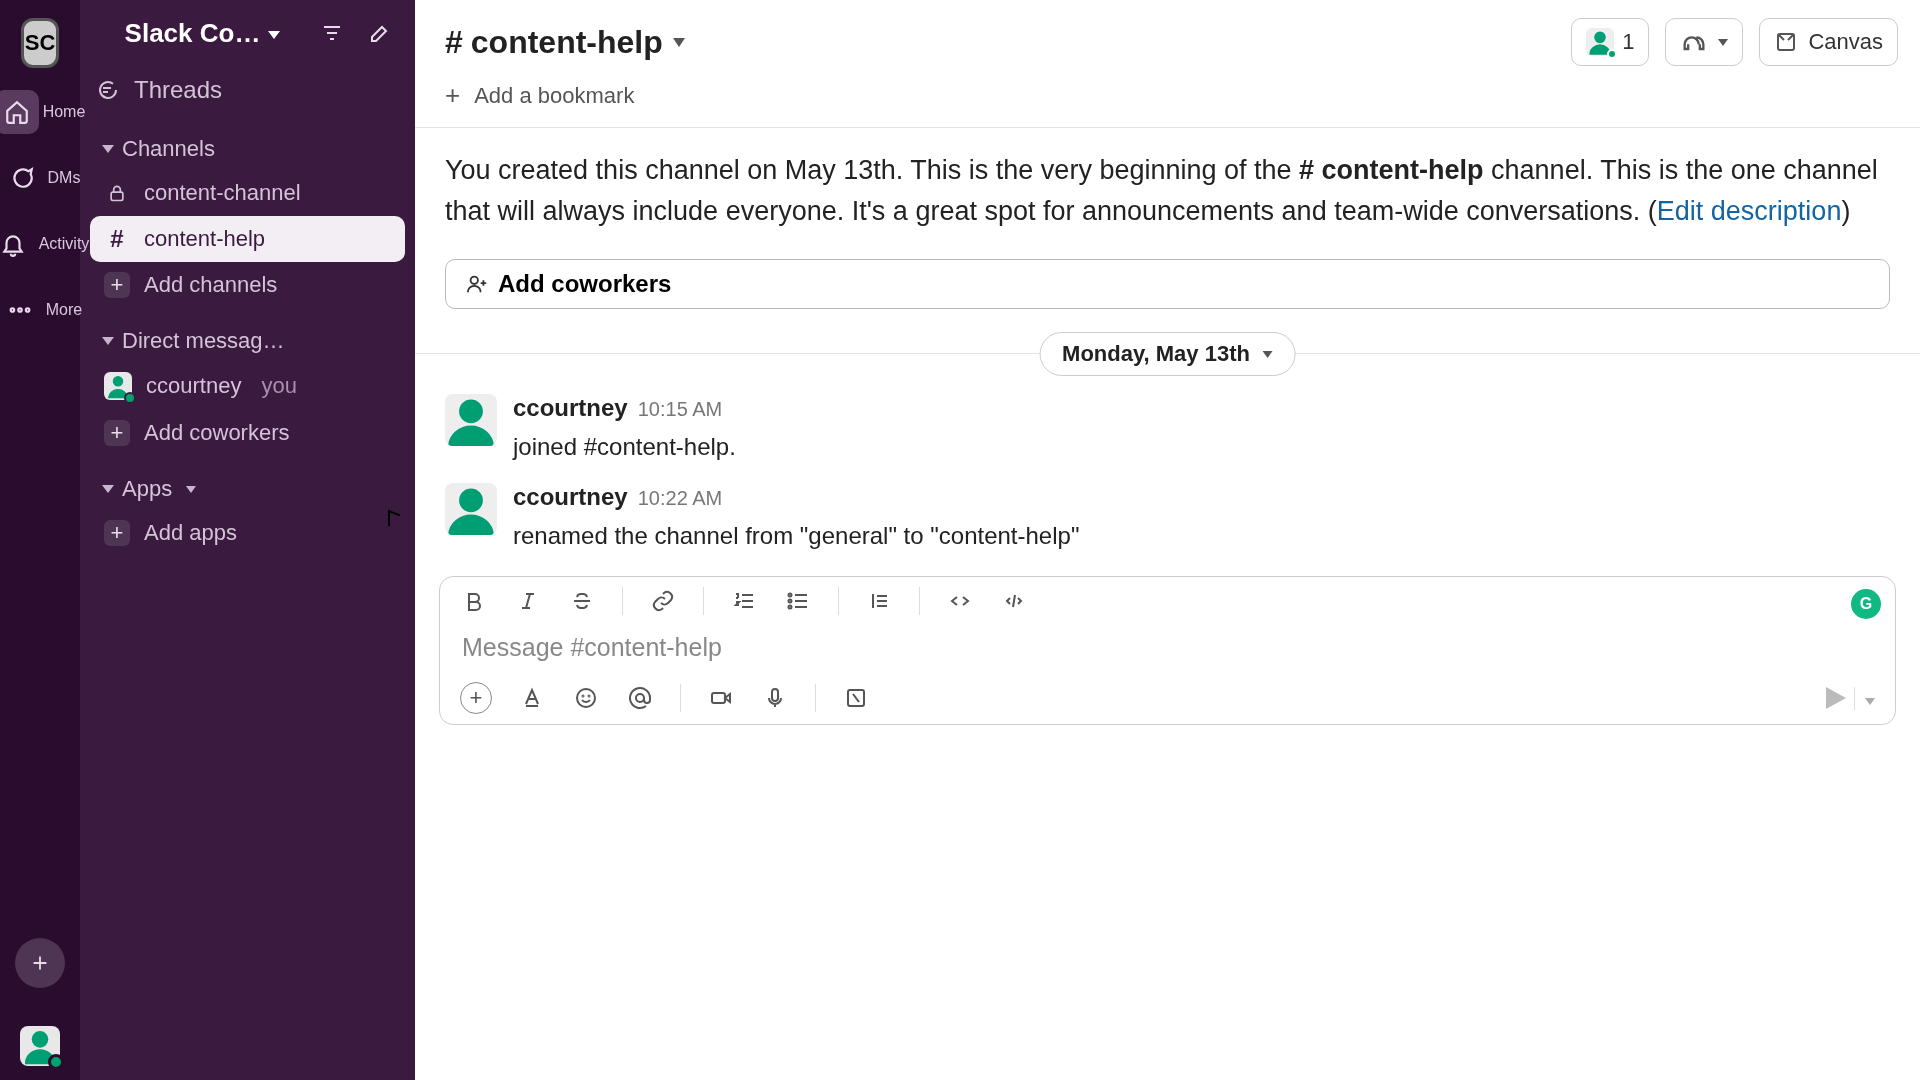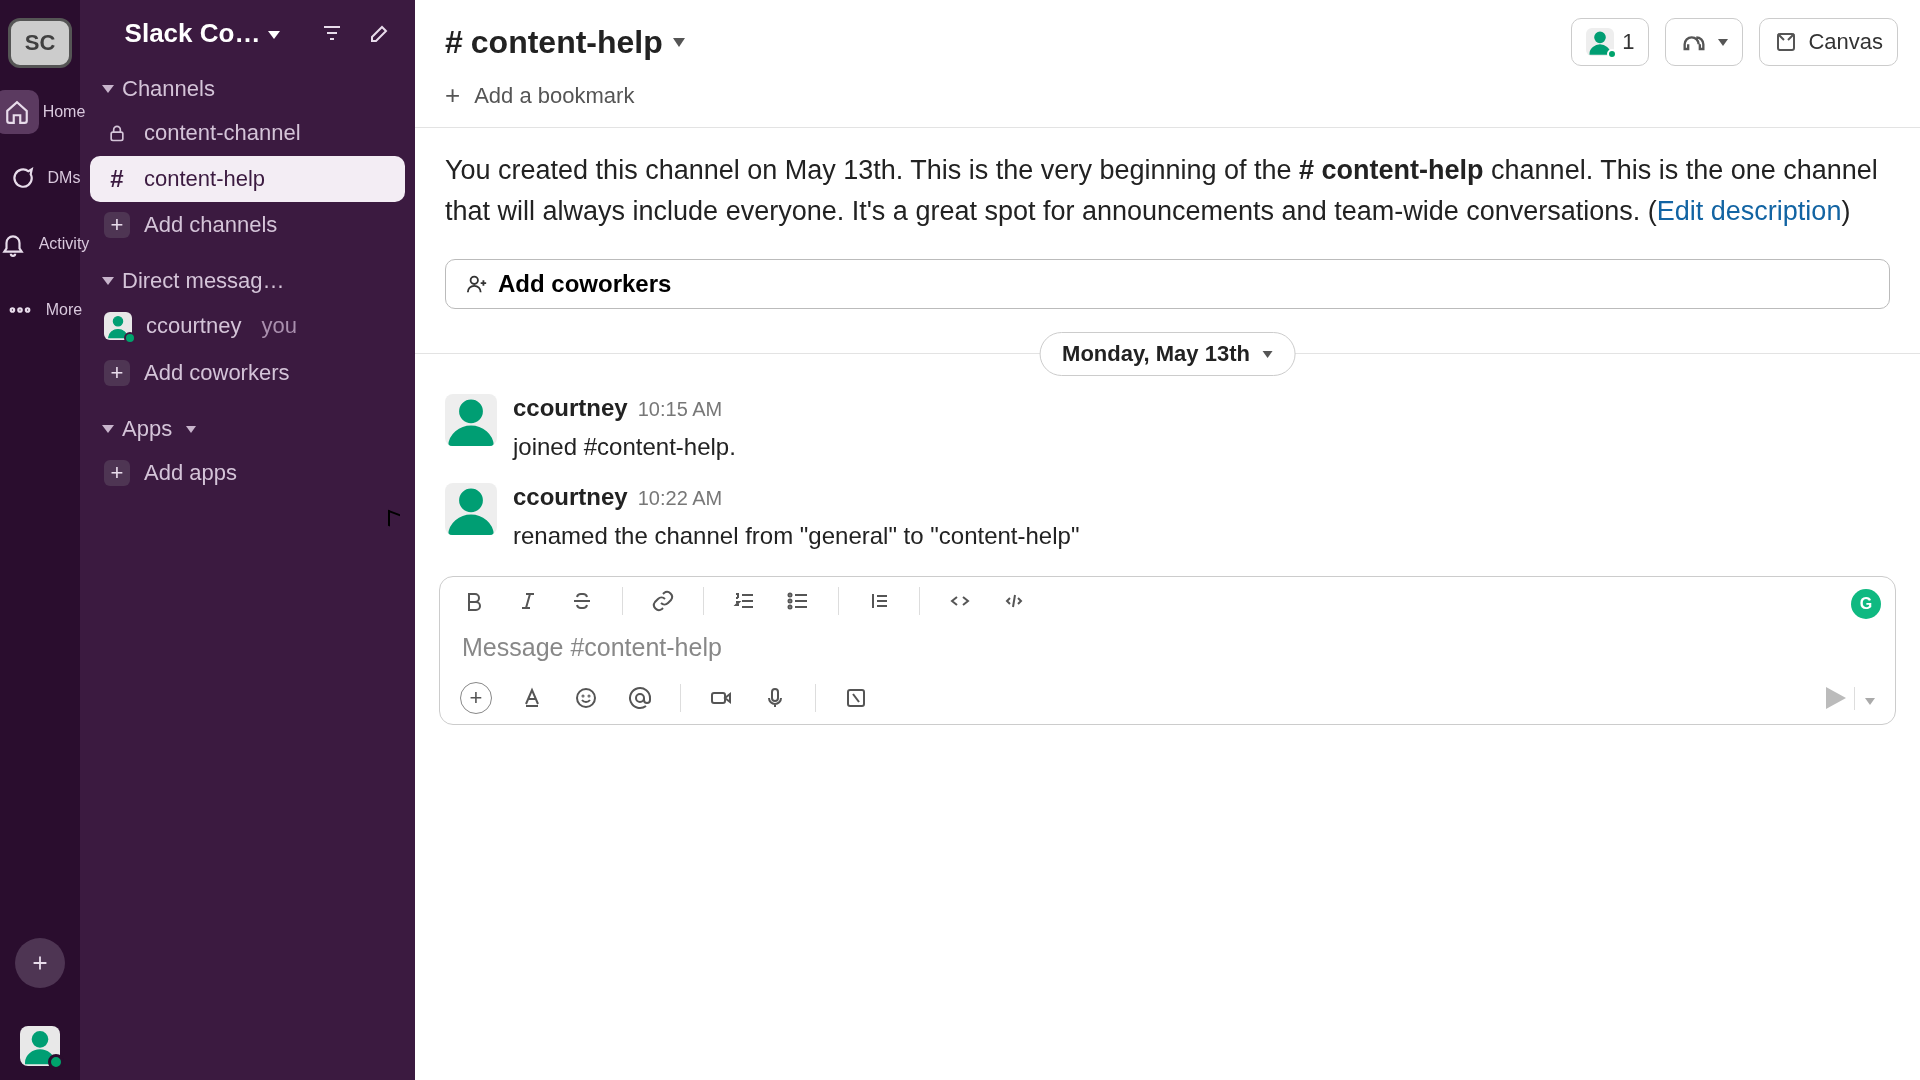--- a/index.html
+++ b/index.html
@@ -1,21 +1,21 @@
 <!DOCTYPE html>
 <html><head>
 <meta charset="utf-8">
 <style>
 * { margin:0; padding:0; box-sizing:border-box; font-family:-apple-system,BlinkMacSystemFont,"Segoe UI",Helvetica,Arial,sans-serif; }
 html,body{height:100%;}
 body{display:flex; background:#1a0a1f; overflow:hidden; font-size:20px;}
 
 
 .rail{width:80px;background:#2a0d2e;display:flex;flex-direction:column;align-items:center;padding-top:18px;gap:22px;color:#d9c8dd;position:relative;}
-.ws-badge{width:64px;height:50px;border-radius:12px;background:#ccc;color:#404040;display:flex;align-items:center;justify-content:center;font-weight:700;font-size:22px;border:3px solid #555;}
+.ws-badge{width:38px;height:50px;border-radius:12px;background:#ccc;color:#000000;display:flex;align-items:center;justify-content:center;font-weight:700;font-size:22px;border:3px solid #555;}
 .rail-item{display:flex;flex-direction:row;align-items:center;gap:4px;font-size:16px;cursor:pointer;}
 .rail-icon{width:44px;height:44px;border-radius:10px;display:flex;align-items:center;justify-content:center;}
 .rail-item.active .rail-icon{background:#5b3a60;}
 .rail svg{stroke:#e8dceb;fill:none;stroke-width:2;}
 .rail-plus{width:50px;height:50px;border-radius:50%;background:#4e3553;display:flex;align-items:center;justify-content:center;margin-top:auto;margin-bottom:16px;cursor:pointer;}
 .rail-avatar{width:40px;height:40px;border-radius:8px;background:#e8e8e8;position:relative;margin-bottom:14px;}
 .rail-avatar svg{stroke:#009e73;fill:#009e73;}
 .presence-dot{position:absolute;right:-4px;bottom:-4px;width:16px;height:16px;border-radius:50%;background:#00a36c;border:3px solid #2a0d2e;}
 
 
@@ -150,20 +150,29 @@
           <path d="M4 6h16M7 12h10M10 18h4"></path>
         </svg>
       </div>
     <div class="sb-iconbtn">
         <svg width="24" height="24" viewBox="0 0 24 24">
           <path d="M4 20h4l10-10-4-4L4 16zM14 6l4 4"></path>
         </svg>
       </div>
   </div>
 
+  <div class="row threads">
+    <span class="pre">
+        <svg width="24" height="24" viewBox="0 0 24 24" fill="none" stroke="#d4c4d8" stroke-width="2">
+          <path d="M21 12a8 8 0 1 1-3-6.2"></path>
+          <path d="M8 10h8M8 14h5"></path>
+        </svg>
+      </span>
+    <span>Threads</span>
+  </div>
 
   <div class="sec">
     <div class="sec-head">
         <span class="caret"></span>
         <span>Channels</span>
       </div>
     <div class="row">
       <span class="pre lock">
           <svg width="20" height="20" viewBox="0 0 24 24">
             <rect x="5" y="11" width="14" height="10" rx="2"></rect>

